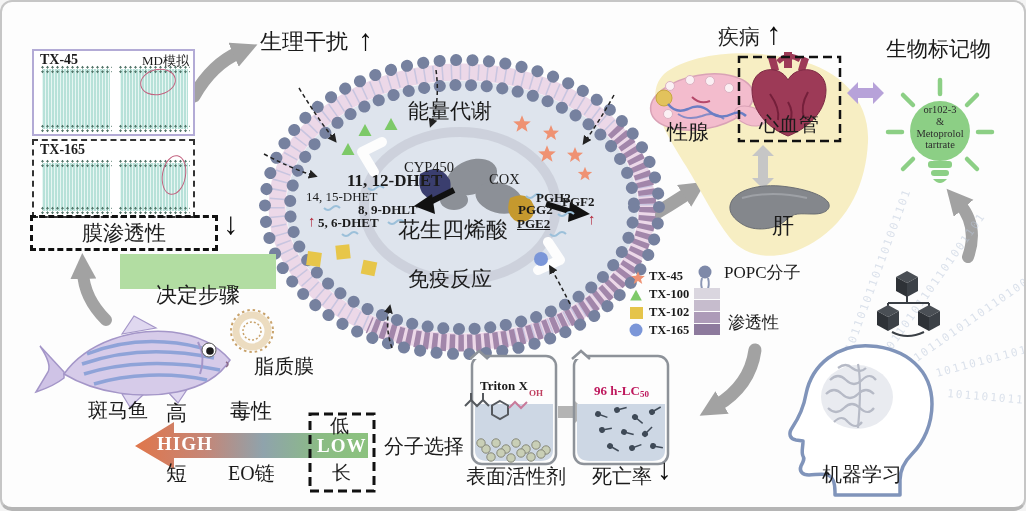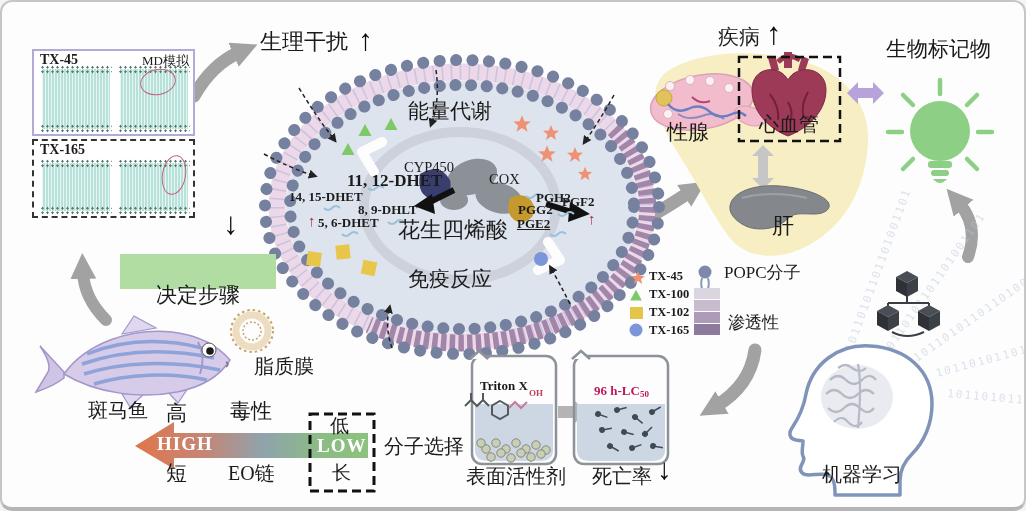--- a/index.html
+++ b/index.html
@@ -335,52 +335,61 @@
   <div class="t" style="left:6px;top:2px;font-size:14px;font-weight:bold;">TX-45</div>
   <div class="t" style="right:4px;top:3px;font-size:13px;left:auto;text-align:center;">MD模拟</div>
 </div>
 <div class="panel p2">
   <div class="patch" style="left:8px;top:22px;width:68px;height:48px;"></div>
   <div class="patch" style="left:86px;top:22px;width:68px;height:48px;"></div>
   <div class="ann" style="left:128px;top:14px;width:22px;height:38px;transform:rotate(10deg);"></div>
   <div class="t" style="left:6px;top:2px;font-size:14px;font-weight:bold;">TX-165</div>
 </div>
 
+<div class="dashbox" style="left:28px;top:213px;width:188px;height:36px;display:flex;align-items:center;justify-content:center;">
+  <span class="t" style="position:static;font-size:21px;">膜渗透性</span>
+</div>
 <div class="t ar" style="left:221px;top:206px;font-size:31px;">↓</div>
 
 <div class="greenbox" style="left:118px;top:252px;width:156px;height:35px;">
   <span class="t" style="position:static;font-size:21px;margin-top:48px;">决定步骤</span>
 </div>
 
 <div class="t" style="left:258px;top:28px;font-size:22px;">生理干扰</div>
 <div class="t ar" style="left:356px;top:22px;font-size:30px;">↑</div>
 
 <div class="t" style="left:406px;top:98px;font-size:21px;">能量代谢</div>
 <div class="t" style="left:406px;top:266px;font-size:21px;">免疫反应</div>
 <div class="t" style="left:396px;top:216px;font-size:22px;">花生四烯酸</div>
 <div class="t" style="left:402px;top:158px;font-size:14.5px;">CYP450</div>
 <div class="t" style="left:487px;top:170px;font-size:14.5px;">COX</div>
 <div class="t" style="left:345px;top:170px;font-size:17px;font-weight:600;">11, 12-DHET</div>
-<div class="t" style="left:287px;top:188px;font-size:13px;font-weight:700;">14, 15-DHET</div>
+<div class="t" style="left:304px;top:188px;font-size:13px;font-weight:400;">14, 15-DHET</div>
 <div class="t" style="left:356px;top:201px;font-size:13px;font-weight:600;">8, 9-DHLT</div>
 <div class="t red" style="left:306px;top:212px;font-size:15px;">↑</div>
 <div class="t" style="left:316px;top:214px;font-size:13px;font-weight:600;">5, 6-DHET</div>
 <div class="t" style="left:534px;top:189px;font-size:13px;font-weight:600;text-align:center;">PGH2</div>
 <div class="t" style="left:560px;top:193px;font-size:13px;font-weight:600;">PGF2</div>
 <div class="t" style="left:516px;top:201px;font-size:13px;font-weight:600;">PGG2</div>
 <div class="t" style="left:515px;top:215px;font-size:13px;font-weight:600;text-decoration:underline;">PGE2</div>
 <div class="t red" style="left:586px;top:210px;font-size:15px;">↑</div>
 
 <div class="t" style="left:716px;top:24px;font-size:21px;">疾病</div>
 <div class="t ar" style="left:764px;top:16px;font-size:31px;">↑</div>
 <div class="t" style="left:665px;top:119px;font-size:21px;">性腺</div>
 <div class="t" style="left:757px;top:112px;font-size:20px;">心血管</div>
 <div class="t" style="left:770px;top:212px;font-size:22px;">肝</div>
 
 <div class="t" style="left:884px;top:36px;font-size:21px;">生物标记物</div>
+<div class="bulbtext" style="left:907px;top:102px;">
+  <div>or102-3</div>
+  <div>&amp;</div>
+  <div>Metoprolol</div>
+  <div>tartrate</div>
+</div>
 
 <div class="t" style="left:647px;top:268px;font-size:12.5px;font-weight:600;">TX-45</div>
 <div class="t" style="left:647px;top:286px;font-size:12.5px;font-weight:600;">TX-100</div>
 <div class="t" style="left:647px;top:304px;font-size:12.5px;font-weight:600;">TX-102</div>
 <div class="t" style="left:647px;top:322px;font-size:12.5px;font-weight:600;">TX-165</div>
 <div class="t" style="left:722px;top:262px;font-size:17px;">POPC分子</div>
 <div class="t" style="left:726px;top:312px;font-size:17px;">渗透性</div>
 
 <div class="t" style="left:86px;top:398px;font-size:20px;text-align:right;">斑马鱼</div>
 <div class="t" style="left:252px;top:354px;font-size:20px;">脂质膜</div>

